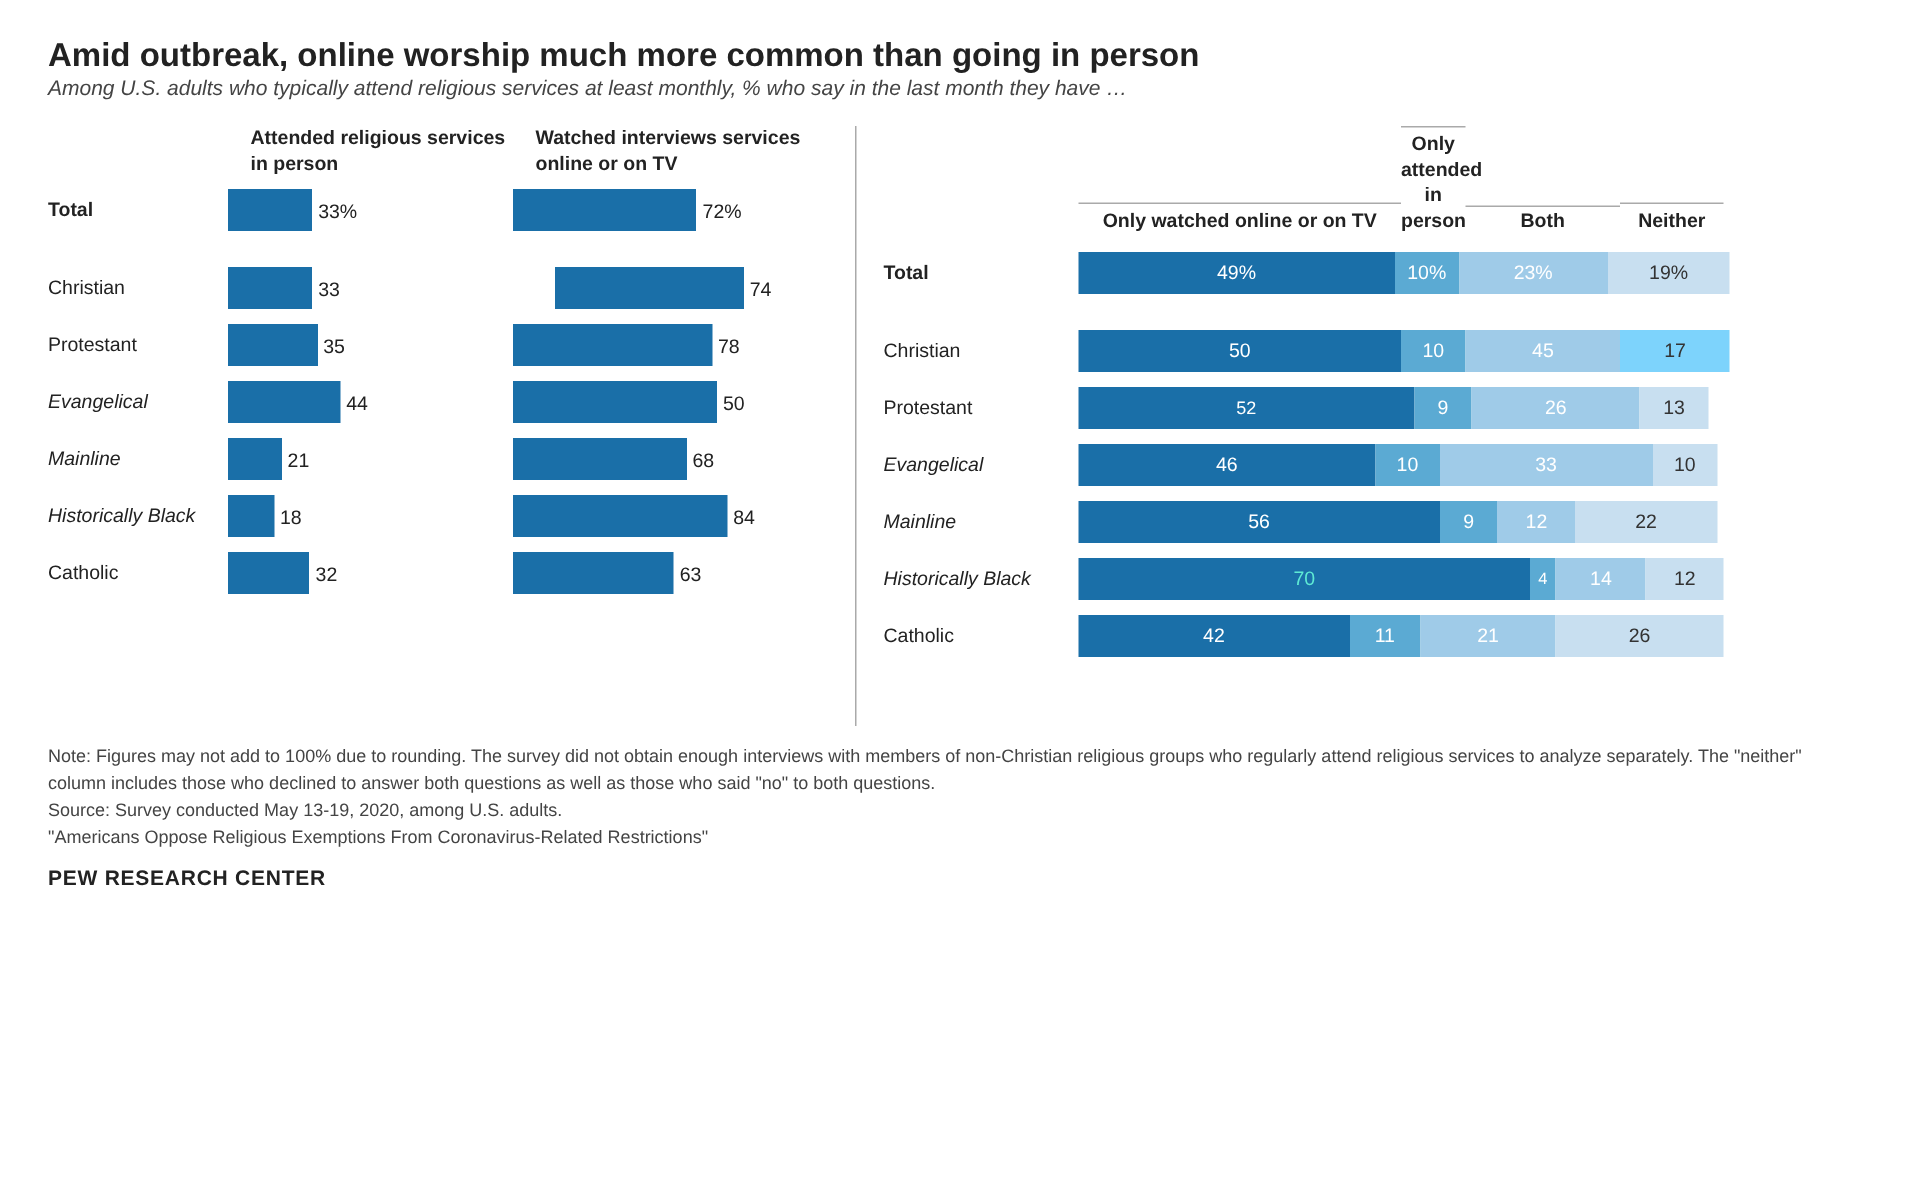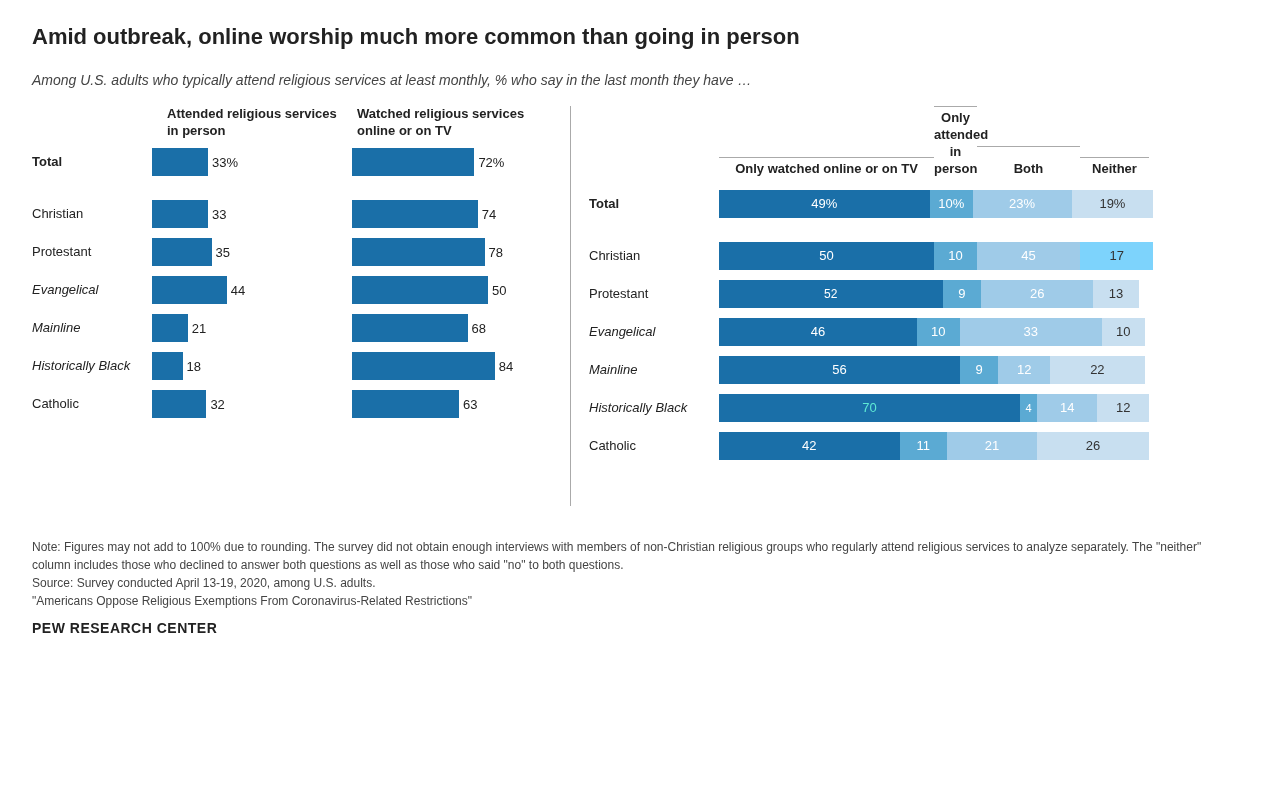--- a/index.html
+++ b/index.html
@@ -9,21 +9,21 @@
       color: #222;
       width: 1278px;
       min-height: 798px;
       padding: 24px 32px 20px 32px;
       font-size: 14px;
     }
     .chart-title {
       font-size: 22px;
       font-weight: 900;
       line-height: 1.2;
-      margin-bottom: 22px;
+      margin-bottom: 0;
       font-family: Franklin Gothic Medium, Arial Narrow, Arial, sans-serif;
     }
     .chart-subtitle {
       font-size: 14px;
       font-style: italic;
       color: #444;
       margin-bottom: 18px;
       font-weight: 400;
     }
     .main-content {
@@ -76,21 +76,21 @@
     }
     .row-label.italic {
       font-style: italic;
     }
     .row-label.bold {
       font-weight: 700;
     }
     .bars-container {
       display: flex;
       align-items: center;
-      gap: 20px;
+      gap: 10px;
     }
     .bar {
       height: 28px;
       background: #1a6fa8;
       display: flex;
       align-items: center;
     }
     .bar-value {
       font-size: 13px;
       font-weight: 400;
@@ -123,21 +123,21 @@
     .seg {
       display: flex;
       align-items: center;
       justify-content: center;
       font-size: 13px;
       font-weight: 400;
       color: #fff;
       white-space: nowrap;
     }
     .note-section {
-      margin-top: 32px;
+      margin-top: 11px;
       font-size: 12px;
       color: #444;
       line-height: 1.5;
       max-width: 1200px;
     }
     .pew-logo {
       font-weight: 900;
       font-size: 14px;
       color: #222;
       margin-top: 8px;
@@ -156,21 +156,21 @@
 <div>
   <div class="chart-title">Amid outbreak, online worship much more common than going in person</div>
   <div class="chart-subtitle">Among U.S. adults who typically attend religious services at least monthly, % who say in the last month they have …</div>
 
   <div class="main-content">
 
     <div class="left-panel">
 
       <div class="left-headers">
         <div class="left-header-item" style="width:180px;">Attended religious services in person</div>
-        <div class="left-header-item" style="width:180px;">Watched religious services online or on TV</div>
+        <div class="left-header-item" style="width:180px;">Watched interviews services online or on TV</div>
       </div>
 
       <div id="left-rows-container">
           <div class="bar-row">
             <div class="row-label bold">Total</div>
             <div class="bars-container">
               <div style="display: flex; align-items: center; width: 180px;">
                 <div class="bar" style="width: 56.1px;"></div>
                 <span class="bar-value">33%</span>
               </div>
@@ -181,21 +181,21 @@
             </div>
           </div>
           <div class="separator-row"></div>
           <div class="bar-row">
             <div class="row-label">Christian</div>
             <div class="bars-container">
               <div style="display: flex; align-items: center; width: 180px;">
                 <div class="bar" style="width: 56.1px;"></div>
                 <span class="bar-value">33</span>
               </div>
-              <div style="display: flex; align-items: center; width: 200px;">
+              <div style="display: flex; align-items: center; width: 200px; margin-left: 28px;">
                 <div class="bar" style="width: 125.8px;"></div>
                 <span class="bar-value">74</span>
               </div>
             </div>
           </div>
           <div class="bar-row">
             <div class="row-label">Protestant</div>
             <div class="bars-container">
               <div style="display: flex; align-items: center; width: 180px;">
                 <div class="bar" style="width: 59.5px;"></div>
@@ -268,21 +268,21 @@
 
       <div class="right-header-wrapper" id="right-headers-el">
           <div style="display: flex; align-items: flex-end;">
             <div style="width: 215px; font-weight: 700; font-size: 13px; line-height: 1.3; text-align: center; padding-bottom: 4px; position: relative;">
               <div style="border-top: 1px solid rgb(170, 170, 170); padding-top: 3px;">Only watched online or on TV</div>
             </div>
             <div style="width: 43px; font-weight: 700; font-size: 13px; line-height: 1.3; text-align: center; padding-bottom: 4px; position: relative;">
               <div style="border-top: 1px solid rgb(170, 170, 170); padding-top: 3px;">Only attended in person</div>
             </div>
             <div style="width: 103px; font-weight: 700; font-size: 13px; line-height: 1.3; text-align: center; padding-bottom: 4px; position: relative;">
-              <div style="border-top: 1px solid rgb(170, 170, 170); padding-top: 14px;">Both</div>
+              <div style="border-top: 1px solid rgb(170, 170, 170); padding-top: 1px;">Both</div>
             </div>
             <div style="width: 69px; font-weight: 700; font-size: 13px; line-height: 1.3; text-align: center; padding-bottom: 4px; position: relative;">
               <div style="border-top: 1px solid rgb(170, 170, 170); padding-top: 3px;">Neither</div>
             </div>
           </div>
         </div>
 
       <div id="right-rows-container">
           <div class="right-bar-row">
             <div class="right-row-label" style="font-weight: 700;">Total</div>
@@ -347,17 +347,17 @@
               <div class="seg" style="width: 90.3px; background: rgb(159, 203, 232); color: rgb(255, 255, 255); font-size: 13px;">21</div>
               <div class="seg" style="width: 111.8px; background: rgb(200, 223, 240); color: rgb(51, 51, 51); font-size: 13px;">26</div>
             </div>
           </div>
         </div>
     </div>
   </div>
 
   <div class="note-section">
     <div>Note: Figures may not add to 100% due to rounding. The survey did not obtain enough interviews with members of non-Christian religious groups who regularly attend religious services to analyze separately. The "neither" column includes those who declined to answer both questions as well as those who said "no" to both questions.</div>
-    <div>Source: Survey conducted April 13-19, 2020, among U.S. adults.</div>
+    <div>Source: Survey conducted May 13-19, 2020, among U.S. adults.</div>
     <div>"Americans Oppose Religious Exemptions From Coronavirus-Related Restrictions"</div>
     <div class="pew-logo">PEW RESEARCH CENTER</div>
   </div>
 </div>
 
 </body></html>

